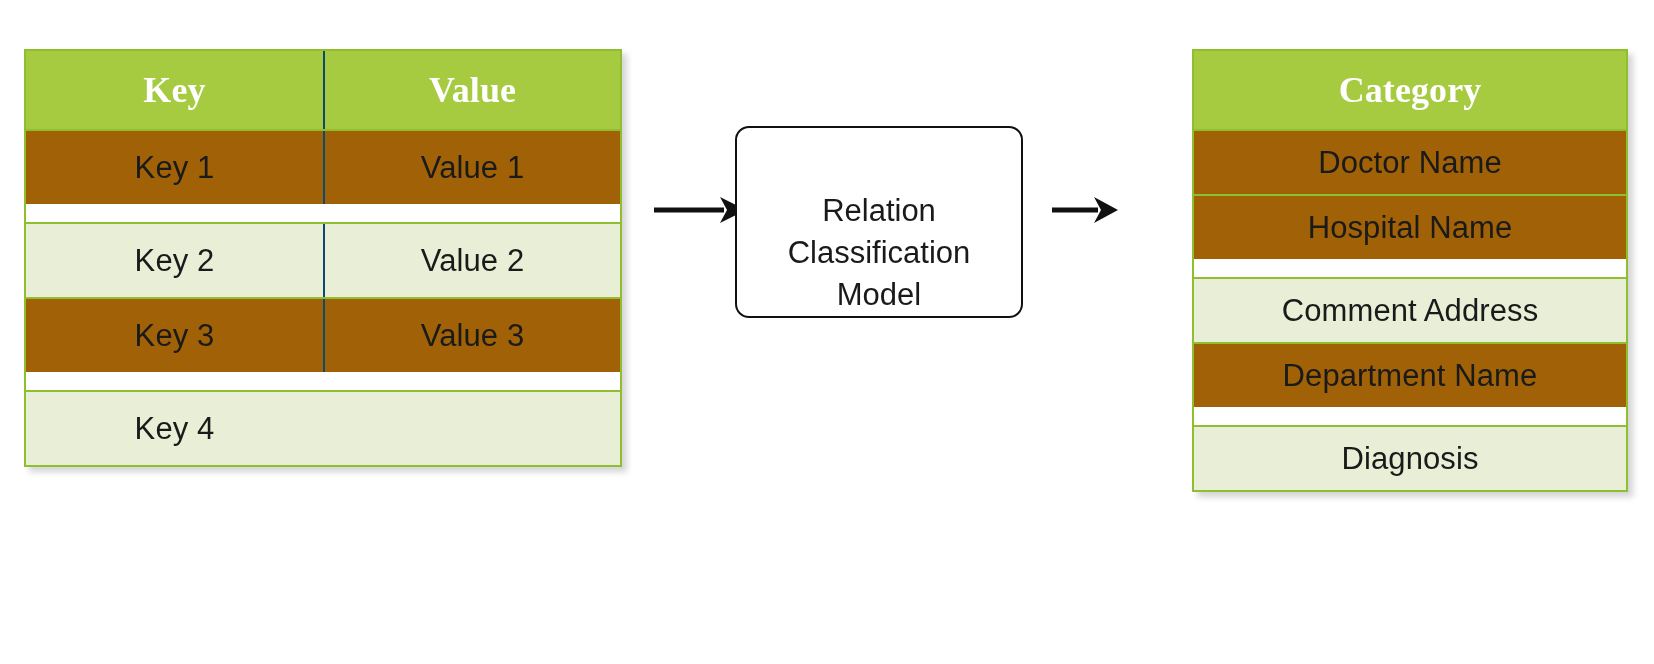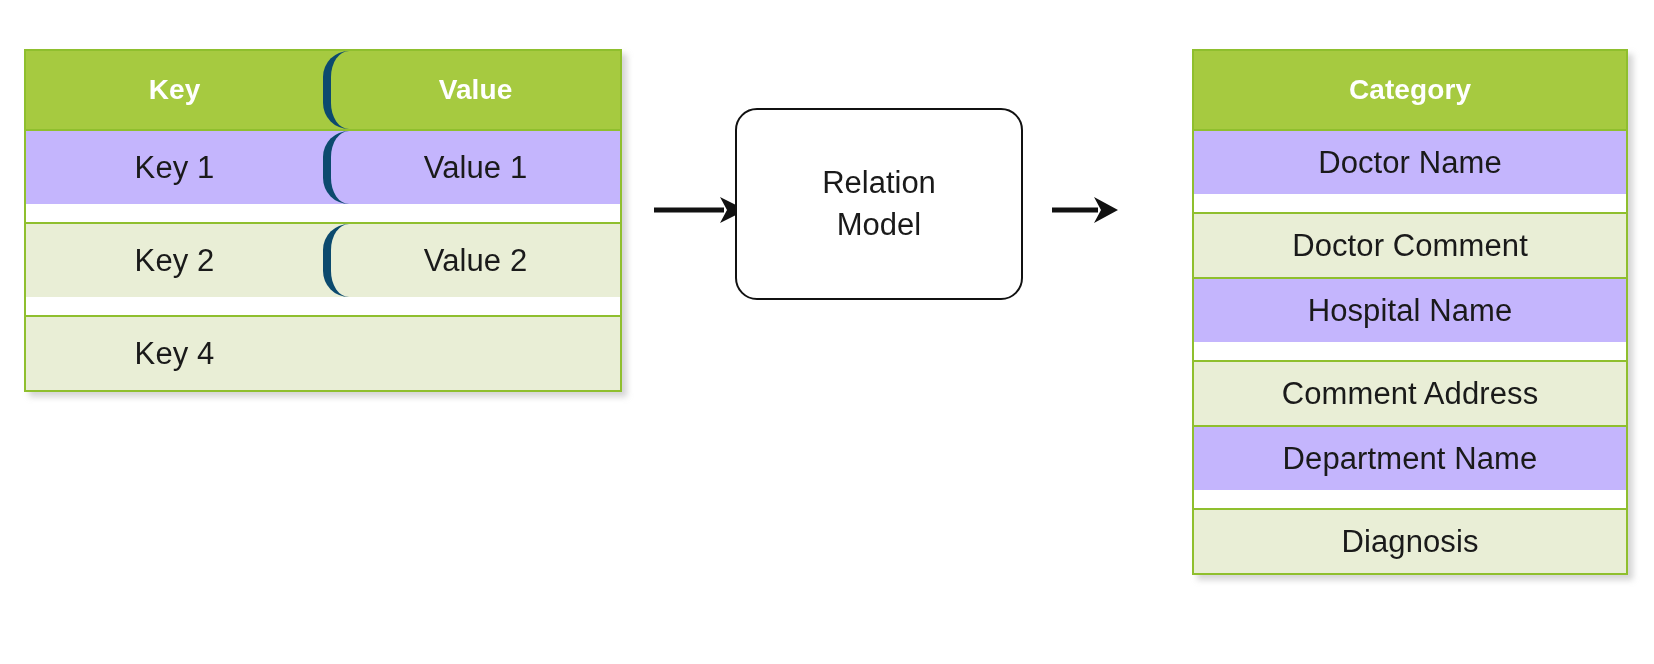--- a/index.html
+++ b/index.html
@@ -44,37 +44,37 @@
     text-align: center;
     color: #1a1a1a;
     font-size: 31px;
     font-weight: 400;
     letter-spacing: 0.1px;
     padding: 0 8px;
     overflow: hidden;
     white-space: nowrap;
   }
   .tbl .cell + .cell {
-    border-left: 8px solid #0c4a6e;
-    border-radius: 26px;
+    border-left: 2px solid #0c4a6e;
   }
   .tbl .row.head {
     background: #A6CA40;
   }
   .tbl .row.head .cell {
     color: #ffffff;
     font-weight: bold;
-    font-size: 28px;
+    font-size: 36px;
+    font-family: Liberation Serif, serif;
   }
   .tbl .row.alt {
     background: #E9EED6;
     margin-top: 18px;
   }
   .tbl .row.plain {
-    background: #c4b5fd;
+    background: #a16207;
   }
 
   
   #kv-table {
     left: 24px;
     top: 49px;
     width: 598px;
   }
   #kv-table .row { height: 75px; }
   #kv-table .row.head { height: 78px; }
@@ -87,31 +87,31 @@
     width: 436px;
   }
   #cat-table .row { height: 65px; }
   #cat-table .row.head { height: 78px; }
   #cat-table .cell { width: 100%; }
 
   
   #model-box {
     position: absolute;
     left: 735px;
-    top: 108px;
+    top: 126px;
     width: 288px;
     height: 192px;
     box-sizing: border-box;
     border: 2px solid #111111;
-    border-radius: 22px;
+    border-radius: 14px;
     background: #ffffff;
     display: flex;
     flex-direction: column;
     align-items: center;
-    justify-content: center;
+    justify-content: flex-end;
   }
   #model-box .mline {
     font-size: 31px;
     color: #1a1a1a;
     line-height: 42px;
     text-align: center;
     white-space: nowrap;
   }
 
   
@@ -142,54 +142,56 @@
       <div class="cell">Value</div>
     </div>
     <div class="row plain">
       <div class="cell">Key 1</div>
       <div class="cell">Value 1</div>
     </div>
     <div class="row alt">
       <div class="cell">Key 2</div>
       <div class="cell">Value 2</div>
     </div>
+    <div class="row plain">
+      <div class="cell">Key 3</div>
+      <div class="cell">Value 3</div>
+    </div>
     <div class="row alt">
       <div class="cell">Key 4</div>
     </div>
   </div>
 
   <div class="arrow" id="arrow-1">
     <svg width="96" height="40" viewBox="0 0 96 40" xmlns="http://www.w3.org/2000/svg">
       <line x1="2" y1="20" x2="72" y2="20" stroke="#111111" stroke-width="5"></line>
       <polygon points="68,7 94,20 68,33 75,20" fill="#111111"></polygon>
     </svg>
   </div>
 
   <div id="model-box">
     <div class="mline">Relation</div>
+    <div class="mline">Classification</div>
     <div class="mline">Model</div>
   </div>
 
   <div class="arrow" id="arrow-2">
     <svg width="70" height="40" viewBox="0 0 70 40" xmlns="http://www.w3.org/2000/svg">
       <line x1="2" y1="20" x2="48" y2="20" stroke="#111111" stroke-width="5"></line>
       <polygon points="44,7 68,20 44,33 51,20" fill="#111111"></polygon>
     </svg>
   </div>
 
   <div class="tbl" id="cat-table">
     <div class="row head">
       <div class="cell">Category</div>
     </div>
     <div class="row plain">
       <div class="cell">Doctor Name</div>
     </div>
-    <div class="row alt">
-      <div class="cell">Doctor Comment</div>
-    </div>
     <div class="row plain">
       <div class="cell">Hospital Name</div>
     </div>
     <div class="row alt">
       <div class="cell">Comment Address</div>
     </div>
     <div class="row plain">
       <div class="cell">Department Name</div>
     </div>
     <div class="row alt">

